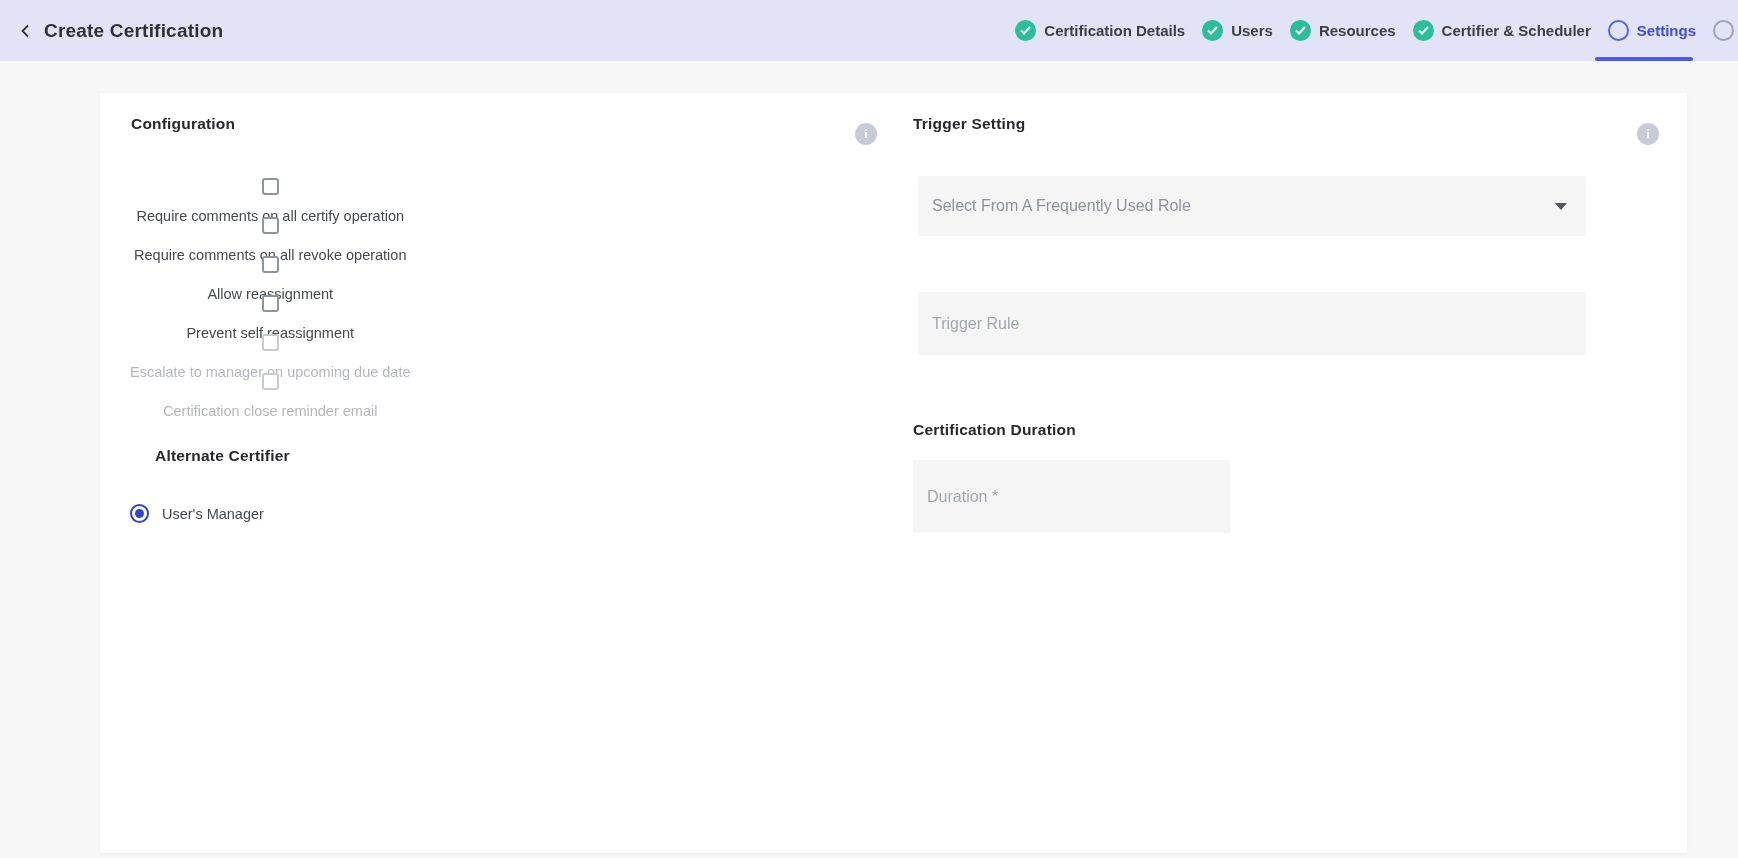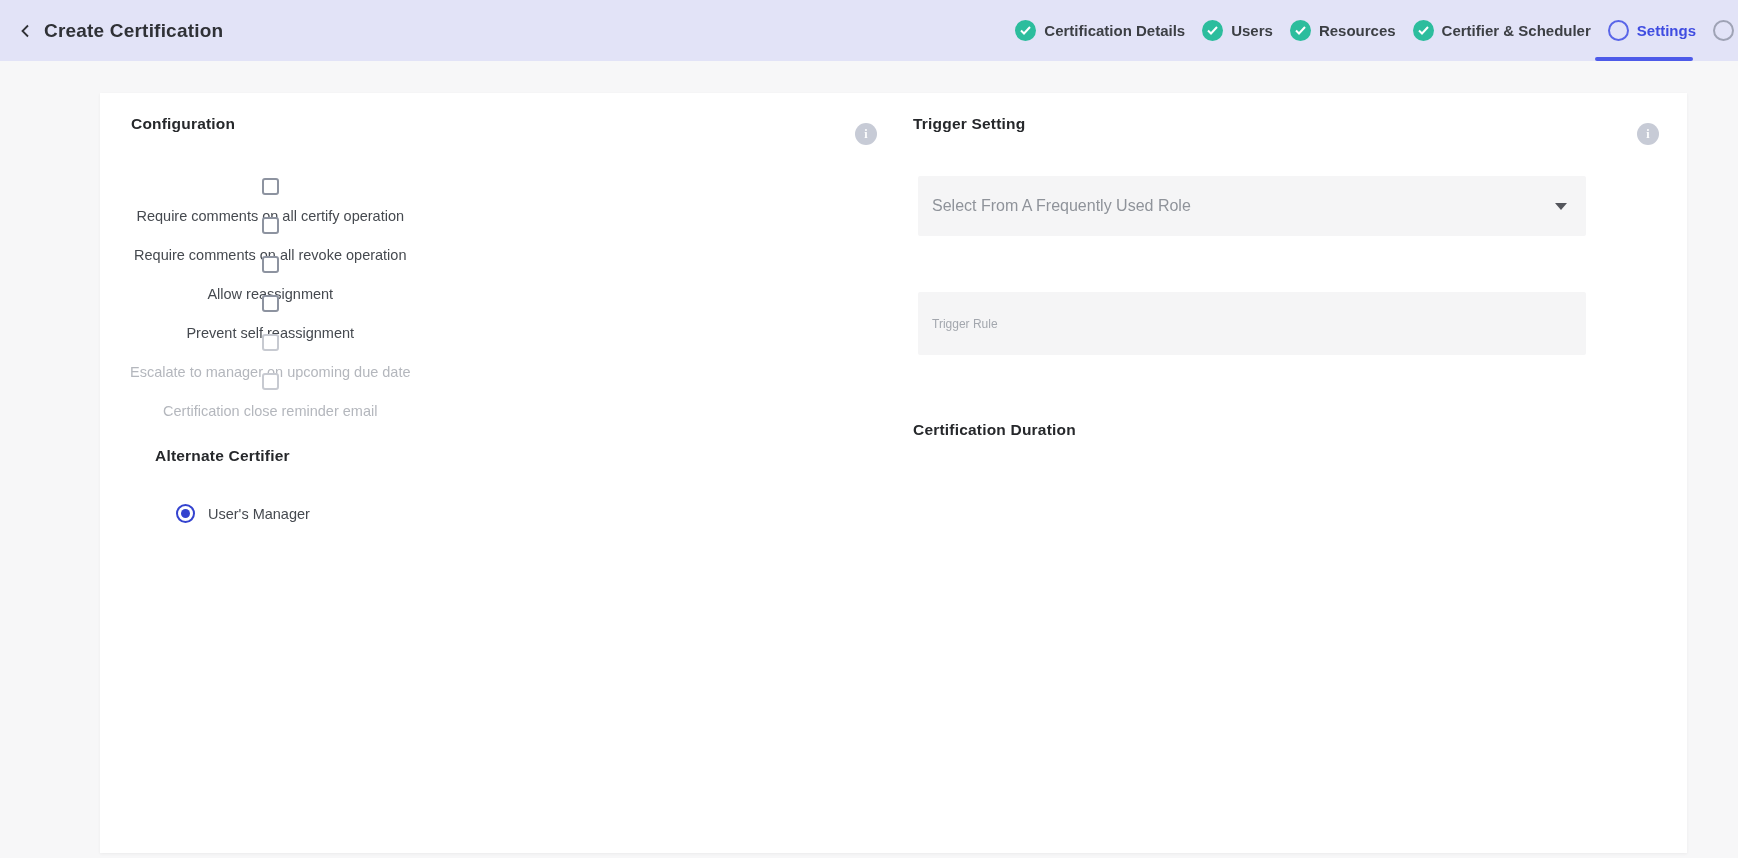--- a/index.html
+++ b/index.html
@@ -68,40 +68,40 @@
   .checkbox {
     width:17px; height:17px; border:2px solid #8d93a0; border-radius:3px;
     background:#fff; flex:0 0 auto;
   }
   .checkbox-row.disabled .checkbox { border-color:#c7cad1; }
   .checkbox-label { font-size:14.5px; color:#45494f; }
   .checkbox-row.disabled .checkbox-label { color:#b4b7bd; }
 
   
   .radio-row { position:absolute; left:30px; display:flex; align-items:center; }
-  .radio-row-manager { top:411px; height:19px;margin-left:46px; }
+  .radio-row-manager { top:411px; height:19px; }
   .radio-row-user { top:464px; height:71px; }
   .radio-row-role { top:554px; height:71px; }
   .radio-cell { display:flex; align-items:center; gap:13px; width:157px; flex:0 0 auto; cursor:pointer; }
   .radio {
     width:19px; height:19px; border-radius:50%; border:2px solid #77797e;
     background:#fff; flex:0 0 auto; position:relative;
   }
   .radio.selected { border-color:#3443cf; }
   .radio.selected::after {
     content:""; position:absolute; left:3px; top:3px; width:9px; height:9px;
     border-radius:50%; background:#3443cf;
   }
   .radio-label { font-size:14.5px; color:#45494f; white-space:nowrap; }
 
   
   .text-field {
     background:#f5f5f6; border:none; outline:none; border-radius:2px;
     font-family:"Liberation Sans", sans-serif;
-    font-size:12px; color:#3a3d42; padding:0 14px;
+    font-size:16px; color:#3a3d42; padding:0 14px;
   }
   .text-field::placeholder { color:#a3a7ae; opacity:1; }
   .radio-field { width:445px; height:71px; }
 
   .select-box {
     position:absolute; background:#f5f5f6; border-radius:2px;
     display:flex; align-items:center; cursor:pointer;
   }
   .select-placeholder { font-size:16px; color:#8f939a; padding-left:14px; }
   .chevron {
@@ -225,15 +225,16 @@
 
   <div class="select-box rule-select">
     <span class="select-placeholder">Select From A Frequently Used Role</span>
     <span class="chevron"></span>
   </div>
 
   <input class="text-field trigger-input" type="text" placeholder="Trigger Rule" style="">
 
   <div class="section-title title-duration">Certification Duration</div>
 
+  <input class="text-field duration-input" type="text" placeholder="Duration *" style="">
 
 
 </div>
 
 </body></html>

